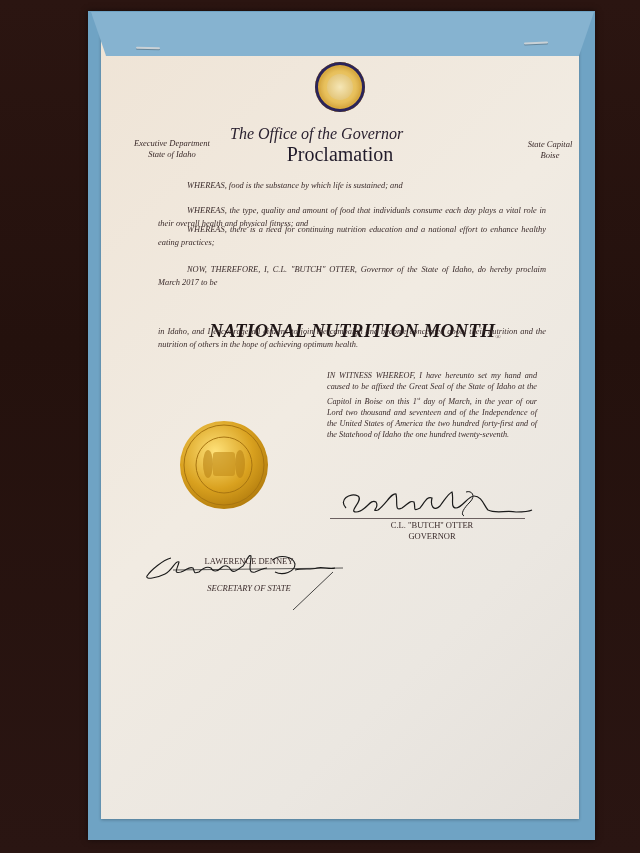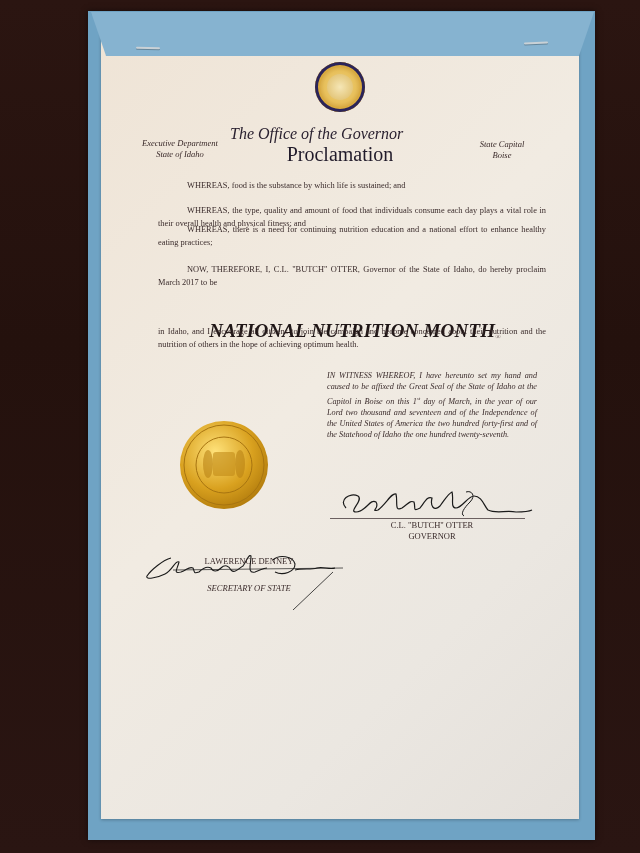--- a/index.html
+++ b/index.html
@@ -77,22 +77,22 @@
     }
 
     .hdr-left, .hdr-right {
       position: absolute;
       font-style: italic;
       font-size: 8.5px;
       color: #3a2a2a;
       text-align: center;
       line-height: 11px;
     }
-    .hdr-left { left: 136px; top: 138px; width: 88px; }
-    .hdr-right { left: 472px; top: 139px; width: 60px; }
+    .hdr-left { left: 128px; top: 138px; width: 88px; }
+    .hdr-right { left: 520px; top: 139px; width: 60px; }
 
     .office-title {
       position: absolute;
       left: 230px;
       top: 125px;
       width: 220px;
       text-align: left;
       font-style: italic;
       font-size: 16px;
       color: #2a2130;
@@ -104,20 +104,21 @@
       width: 220px;
       text-align: center;
       font-size: 20px;
       color: #201a2a;
     }
 
     .body-text {
       position: absolute;
       left: 158px;
       width: 388px;
+      font-style: italic;
       font-size: 8.4px;
       line-height: 12.6px;
       color: #3a2b2b;
       text-align: justify;
     }
     .body-text .indent { display: inline-block; width: 29px; }
     .p1 { top: 180px; }
     .p2 { top: 205px; }
     .p3 { top: 224px; }
     .p4 { top: 264px; }

